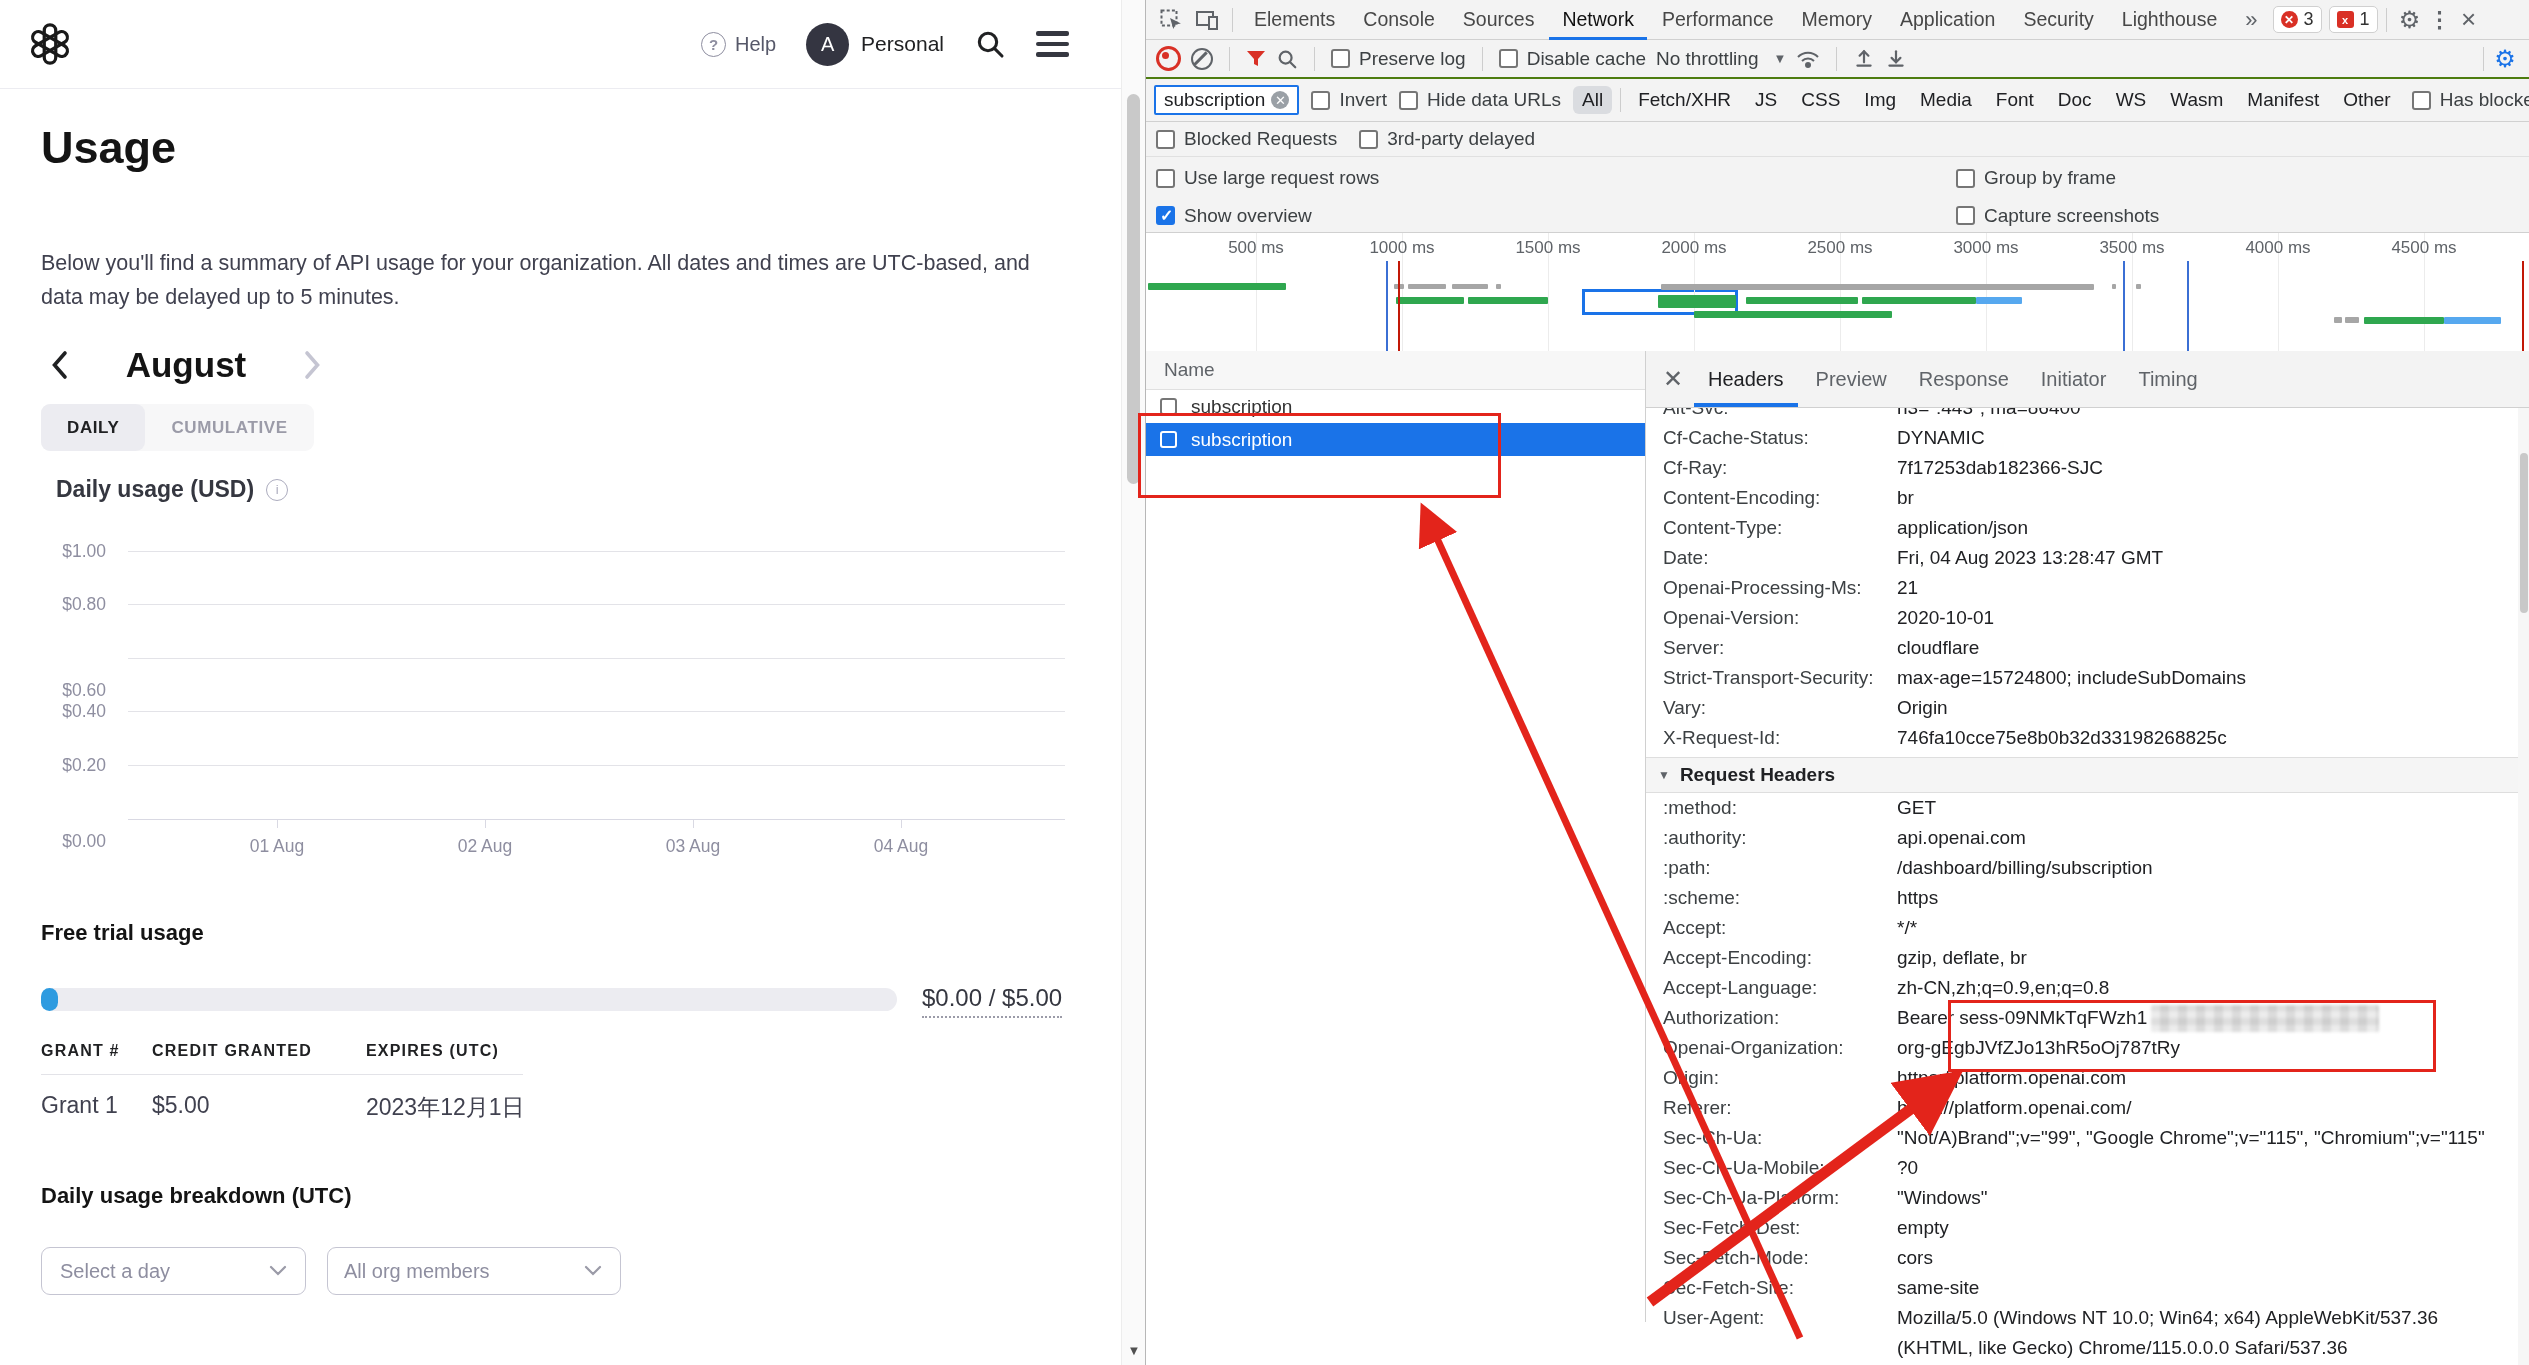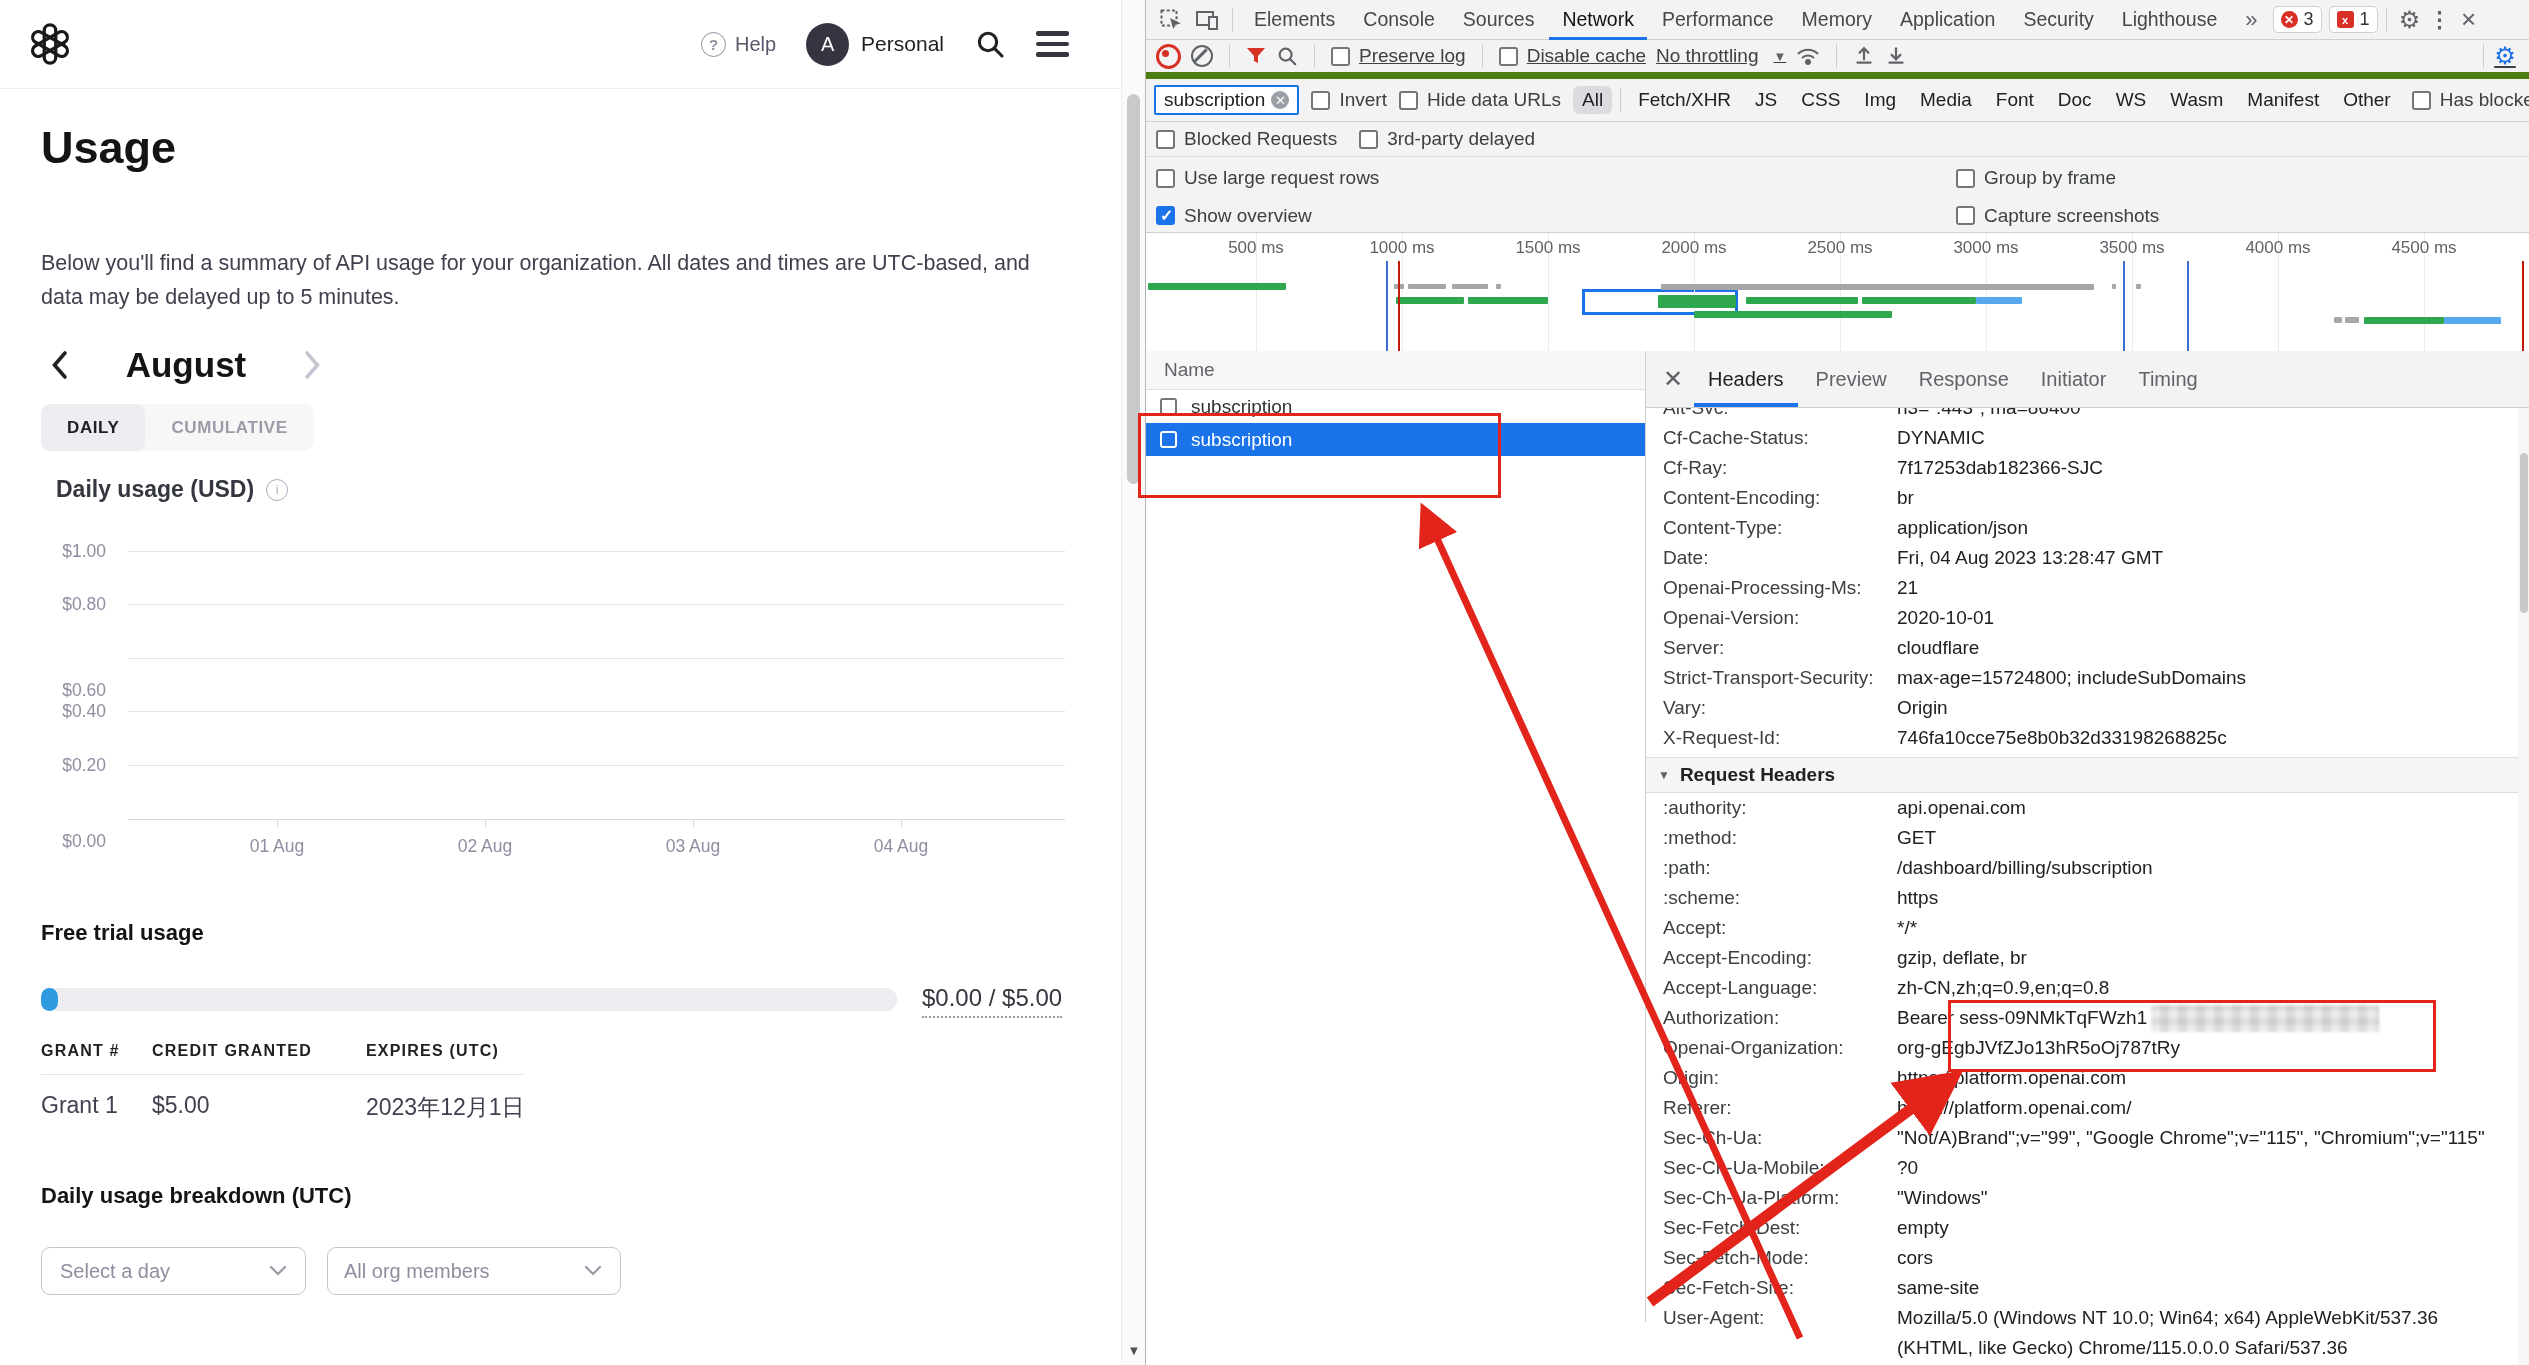--- a/index.html
+++ b/index.html
@@ -61,21 +61,21 @@
   .dt-tab{height:40px;display:flex;align-items:center;padding:0 13px;color:#474747;font-size:19.5px;cursor:pointer;}
   .dt-tab.on{color:#111;box-shadow:inset 0 -3px 0 #1a73e8;}
   .vsep{width:1px;height:24px;background:#cdcdcd;margin:0 6px;flex:none;}
   .badge-err{display:flex;align-items:center;gap:6px;border:1px solid #d0d0d0;border-radius:5px;background:#fff;
              padding:2px 7px;font-size:18px;color:#333;}
   .dot-err{width:17px;height:17px;border-radius:50%;background:#d93025;color:#fff;font-size:12px;font-weight:bold;
            display:flex;align-items:center;justify-content:center;}
   .sq-iss{width:17px;height:17px;border-radius:3px;background:#d93025;color:#fff;font-size:11px;font-weight:bold;
           display:flex;align-items:center;justify-content:center;}
   .ic{color:#5f6368;display:flex;align-items:center;justify-content:center;flex:none;cursor:pointer;}
-  .dt-netbar{top:40px;height:39px;border-bottom:7px solid #4d7c0f;padding:0 10px;gap:10px;background:#f3f3f3;text-decoration:underline;}
+  .dt-netbar{top:40px;height:39px;border-bottom:2px solid #4d7c0f;padding:0 10px;gap:10px;background:#f3f3f3;}
   .rec{width:19px;height:19px;border-radius:50%;border:3px solid #d93025;position:relative;flex:none;}
   .rec::after{content:"";position:absolute;left:3px;top:3px;width:7px;height:7px;border-radius:50%;background:#d93025;}
   .clr{width:18px;height:18px;border-radius:50%;border:2.5px solid #5f6368;position:relative;flex:none;}
   .clr::after{content:"";position:absolute;left:-1px;top:7px;width:17px;height:2.5px;background:#5f6368;transform:rotate(-45deg);}
   .cb{width:19px;height:19px;border:2px solid #767676;border-radius:3px;background:#fff;box-sizing:border-box;flex:none;}
   .cb.ck{background:#1a73e8;border-color:#1a73e8;position:relative;}
   .cb.ck::after{content:"✓";position:absolute;left:2px;top:-2px;color:#fff;font-size:16px;font-weight:bold;}
   .lbl{display:flex;align-items:center;gap:9px;color:#3c4043;white-space:nowrap;}
   .dt-filterbar{top:79px;height:43px;border-bottom:1px solid #d0d0d0;padding:0 8px;gap:12px;background:#f3f3f3;}
   .flt-input{width:232px;height:30px;border:2px solid #1a73e8;background:#fff;border-radius:2px;display:flex;
@@ -531,26 +531,26 @@
           </div>
           <div class="hdr-row">
             <span class="hdr-name">X-Request-Id:</span>
             <span class="hdr-val">746fa10cce75e8b0b32d33198268825c</span>
           </div>
           <div class="sect">
             <span class="tri">▼</span>
             <span>Request Headers</span>
           </div>
           <div class="hdr-row">
+            <span class="hdr-name">:method:</span>
+            <span class="hdr-val">GET</span>
+          </div>
+          <div class="hdr-row">
             <span class="hdr-name">:authority:</span>
             <span class="hdr-val">api.openai.com</span>
-          </div>
-          <div class="hdr-row">
-            <span class="hdr-name">:method:</span>
-            <span class="hdr-val">GET</span>
           </div>
           <div class="hdr-row">
             <span class="hdr-name">:path:</span>
             <span class="hdr-val">/dashboard/billing/subscription</span>
           </div>
           <div class="hdr-row">
             <span class="hdr-name">:scheme:</span>
             <span class="hdr-val">https</span>
           </div>
           <div class="hdr-row">

